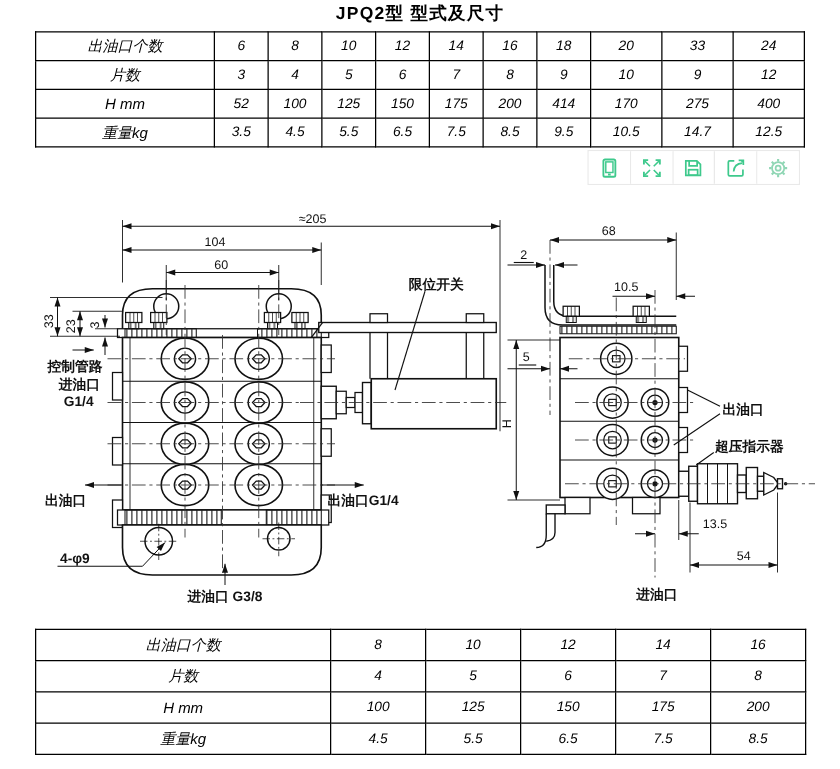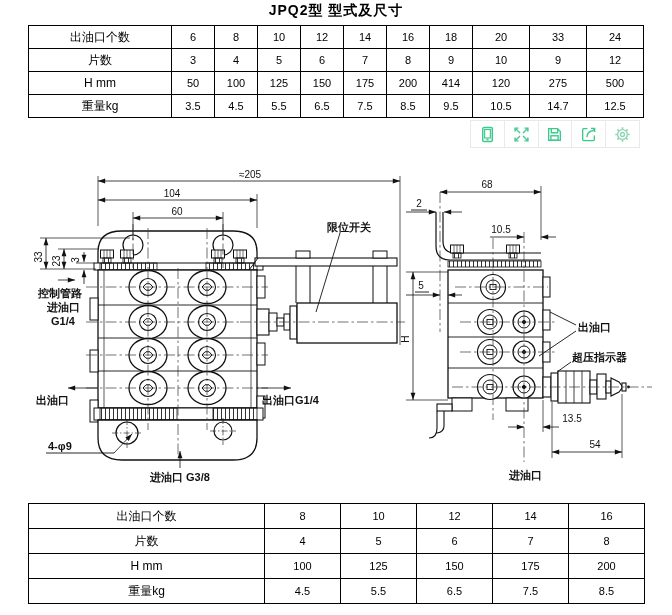--- a/index.html
+++ b/index.html
@@ -1,20 +1,20 @@
 <!DOCTYPE html>
 <html><head>
 <meta charset="utf-8">
 <style>
   html,body{margin:0;padding:0;background:#fff;}
   #page{position:relative;width:672px;height:615px;background:#fff;overflow:hidden;
         font-family:"Liberation Sans","DejaVu Sans",sans-serif;color:#000;}
   #title{position:absolute;top:2px;left:0;width:672px;text-align:center;
          font-size:14px;font-weight:bold;letter-spacing:1px;}
-  table.spec{position:absolute;border-collapse:collapse;table-layout:fixed;background:#fff;}
+  table.spec{position:absolute;border-collapse:collapse;table-layout:fixed;background:#fff;font-style:italic;}
   table.spec td{border:1px solid #000;text-align:center;vertical-align:middle;
                 font-size:11px;padding:0;overflow:hidden;white-space:nowrap;}
   table.spec td.hd{font-size:12px;}
   #tbl-top{left:28px;top:25px;width:616px;}
   #tbl-top td{height:22px;}
   #tbl-bottom{left:28px;top:503px;width:616px;}
   #tbl-bottom td{height:24px;}
   #toolbar{position:absolute;left:470px;top:120px;width:170px;height:28px;
            display:flex;background:#fff;border:1px solid #e9e9e9;box-sizing:border-box;}
   #toolbar .tbtn{flex:1 1 34px;display:flex;align-items:center;justify-content:center;
@@ -69,30 +69,30 @@
       <td>6</td>
       <td>7</td>
       <td>8</td>
       <td>9</td>
       <td>10</td>
       <td>9</td>
       <td>12</td>
     </tr>
     <tr>
       <td class="hd">H mm</td>
-      <td>50</td>
+      <td>52</td>
       <td>100</td>
       <td>125</td>
       <td>150</td>
       <td>175</td>
       <td>200</td>
       <td>414</td>
-      <td>120</td>
+      <td>170</td>
       <td>275</td>
-      <td>500</td>
+      <td>400</td>
     </tr>
     <tr>
       <td class="hd">重量kg</td>
       <td>3.5</td>
       <td>4.5</td>
       <td>5.5</td>
       <td>6.5</td>
       <td>7.5</td>
       <td>8.5</td>
       <td>9.5</td>

